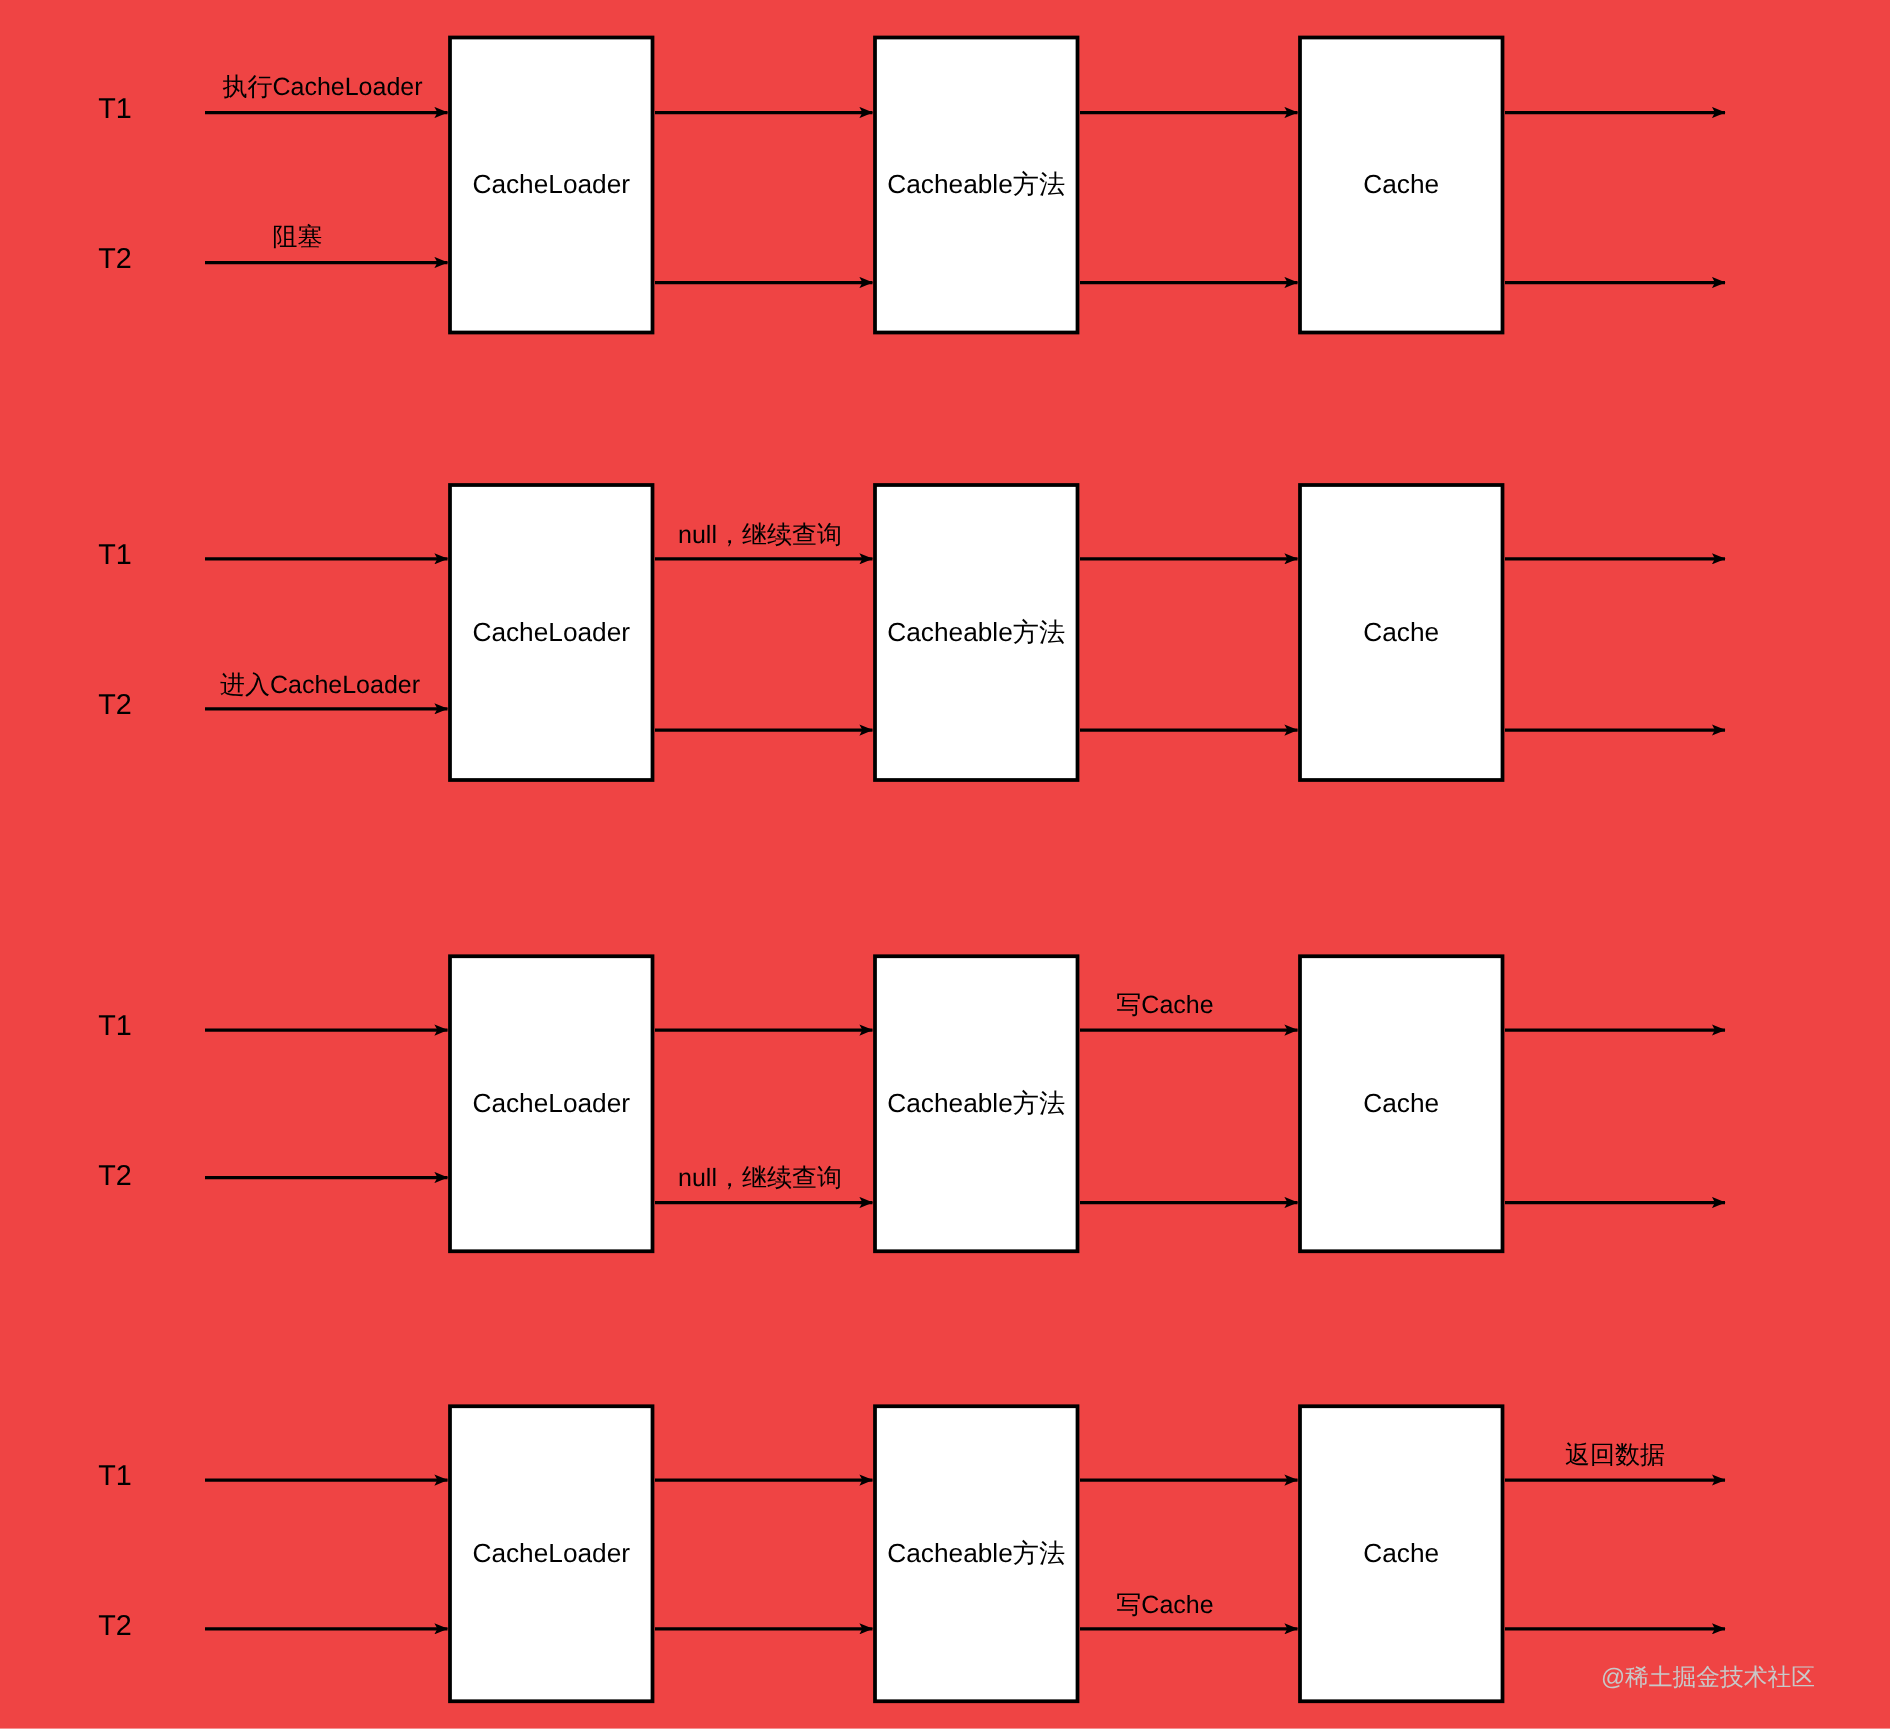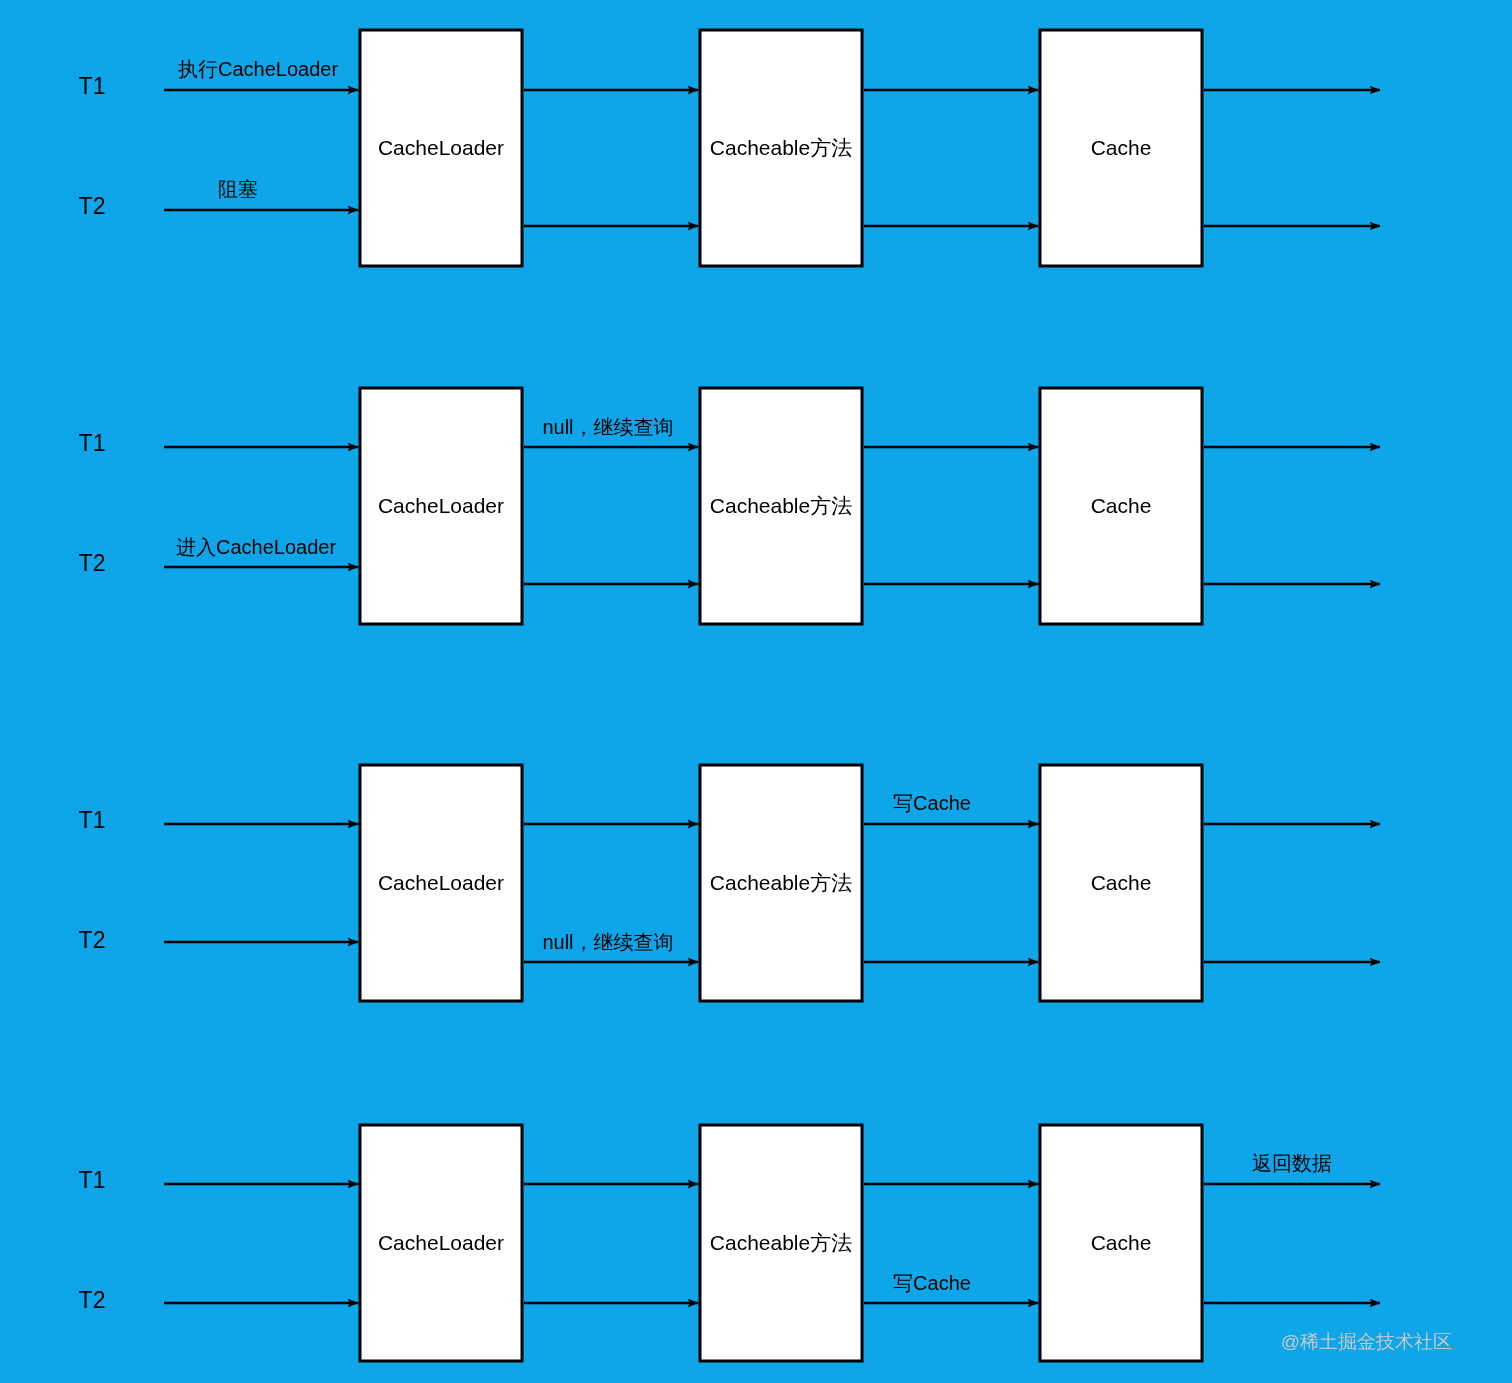--- a/index.html
+++ b/index.html
@@ -11,21 +11,21 @@
     width: 1512px;
     height: 1383px;
     font-family: "Liberation Sans", "DejaVu Sans", sans-serif;
     color: #000000;
     overflow: hidden;
   }
   #canvas {
     position: relative;
     width: 1512px;
     height: 1383px;
-    background: #0ea5e9;
+    background: #ef4444;
   }
   svg.diagram {
     position: absolute;
     top: 0;
     left: 0;
     width: 1512px;
     height: 1383px;
   }
   .box-rect {
     fill: #ffffff;

